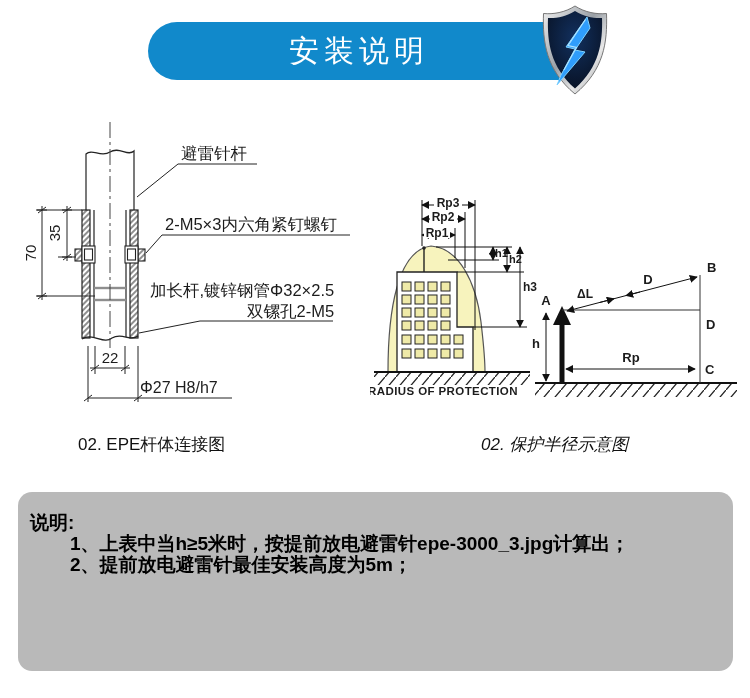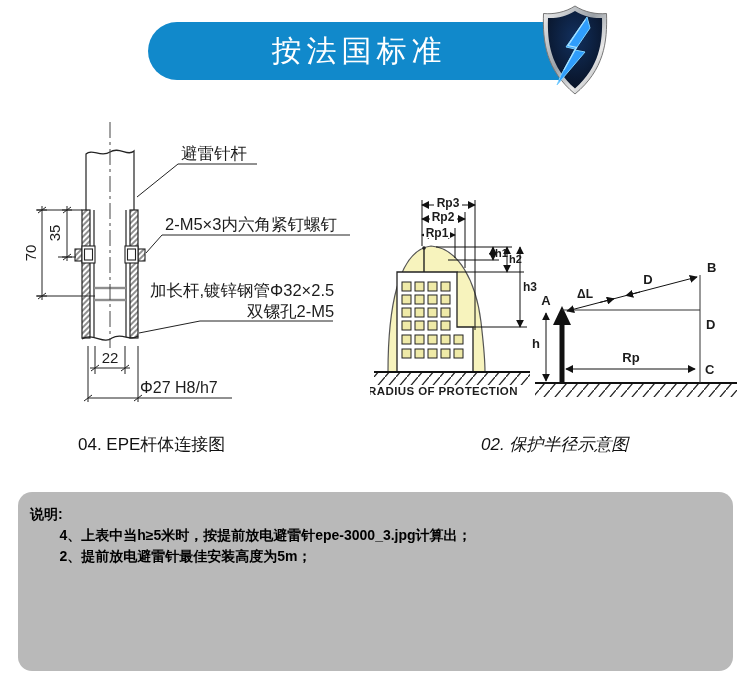--- a/index.html
+++ b/index.html
@@ -32,31 +32,31 @@
   .cad{fill:#1c1c1c;}
   .lbl{font-size:16.5px;}
   .dim{font-size:15px;}
   .sm{font-size:11px;font-weight:bold;}
   .md{font-size:12px;font-weight:bold;}
   .pt{font-size:13px;font-weight:bold;}
   
   .notes{
     position:absolute;left:18px;top:492px;width:715px;height:179px;
     background:#b9b9b9;border-radius:14px;box-sizing:border-box;
-    padding:12px 12px 6px 12px;color:#000;
-    font-size:14px;line-height:21px;font-weight:600;
+    padding:20px 12px 6px 12px;color:#000;
+    font-size:19px;line-height:21px;font-weight:600;
   }
   .notes p{margin:0;}
   .note-item{text-indent:2.1em;}
 </style>
 </head>
 <body>
 
 <div class="banner">
-  <span class="banner-title">按法国标准</span>
+  <span class="banner-title">安装说明</span>
 </div>
 
 <svg class="shield" viewBox="0 0 70 92">
   <defs>
     <linearGradient id="silverG" x1="0" y1="0" x2="1" y2="1">
       <stop offset="0" stop-color="#f2f2f2"></stop>
         <stop offset="0.45" stop-color="#9aa0a6"></stop>
       <stop offset="0.7" stop-color="#e8e8e8"></stop>
         <stop offset="1" stop-color="#8a8f94"></stop>
     </linearGradient>
@@ -153,21 +153,21 @@
   <text class="cad lbl" x="165" y="230">2-M5×3内六角紧钉螺钉</text>
 
   <g stroke="#222" stroke-width="1">
     <line x1="200" y1="321" x2="333" y2="321"></line>
     <line x1="200" y1="321" x2="139" y2="333"></line>
   </g>
   <text class="cad lbl" x="150" y="296">加长杆,镀锌钢管Φ32×2.5</text>
   <text class="cad lbl" x="247" y="317">双镙孔2-M5</text>
 </svg>
 
-<div id="cap1" class="fig-caption">04. EPE杆体连接图</div>
+<div id="cap1" class="fig-caption">02. EPE杆体连接图</div>
 
 <svg id="fig2-svg" class="fig-svg" width="375" height="230" viewBox="370 180 375 230">
   <defs>
     <pattern id="ghatch" patternUnits="userSpaceOnUse" width="11" height="13">
       <line x1="0" y1="13" x2="11" y2="0" stroke="#222" stroke-width="1.3"></line>
     </pattern>
     <marker id="arr" viewBox="0 0 10 10" refX="9" refY="5" markerWidth="8" markerHeight="8" orient="auto-start-reverse">
       <path d="M0,0 L10,5 L0,10 Z" fill="#111"></path>
     </marker>
   </defs>
@@ -270,15 +270,15 @@
   <text class="cad pt" x="536" y="348" text-anchor="middle">h</text>
   <text class="cad pt" x="706" y="329">D</text>
   <text class="cad pt" x="631" y="362" text-anchor="middle">Rp</text>
   <text class="cad pt" x="705" y="374">C</text>
 </svg>
 
 <div id="cap2" class="fig-caption">02. 保护半径示意图</div>
 
 <div class="notes">
   <p>说明:</p>
-  <p class="note-item">4、上表中当h≥5米时，按提前放电避雷针epe-3000_3.jpg计算出；</p>
+  <p class="note-item">1、上表中当h≥5米时，按提前放电避雷针epe-3000_3.jpg计算出；</p>
   <p class="note-item">2、提前放电避雷针最佳安装高度为5m；</p>
 </div>
 
 </body></html>

